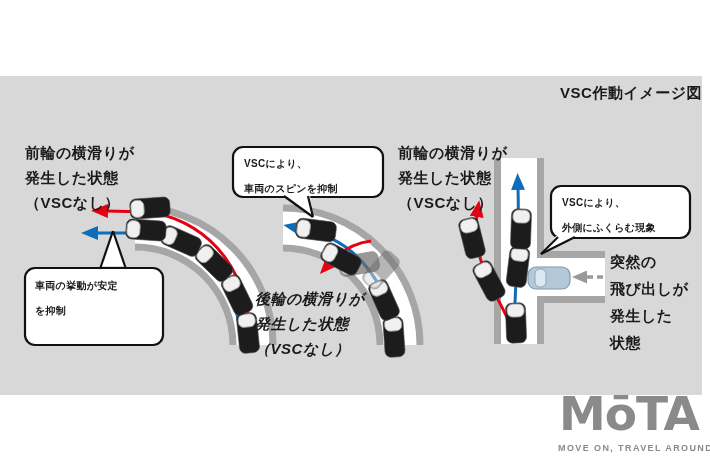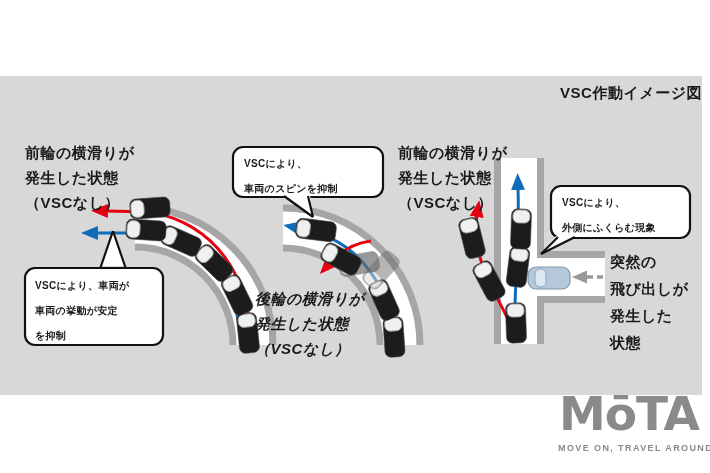--- a/index.html
+++ b/index.html
@@ -120,21 +120,20 @@
 
   <div id="title">VSC作動イメージ図</div>
 
   <div class="label" style="left:25px;top:140px;">
     <div>前輪の横滑りが</div>
     <div>発生した状態</div>
     <div>（VSCなし）</div>
   </div>
 
   <div class="callout-text" style="left:35px;top:273px;">
-    <div>VSCにより、車両が</div>
     <div>車両の挙動が安定</div>
     <div>を抑制</div>
   </div>
 
   <div class="callout-text" style="left:244px;top:151px;">
     <div>VSCにより、</div>
     <div>車両のスピンを抑制</div>
   </div>
 
   <div class="label" style="left:255px;top:286px;font-style:italic;">

